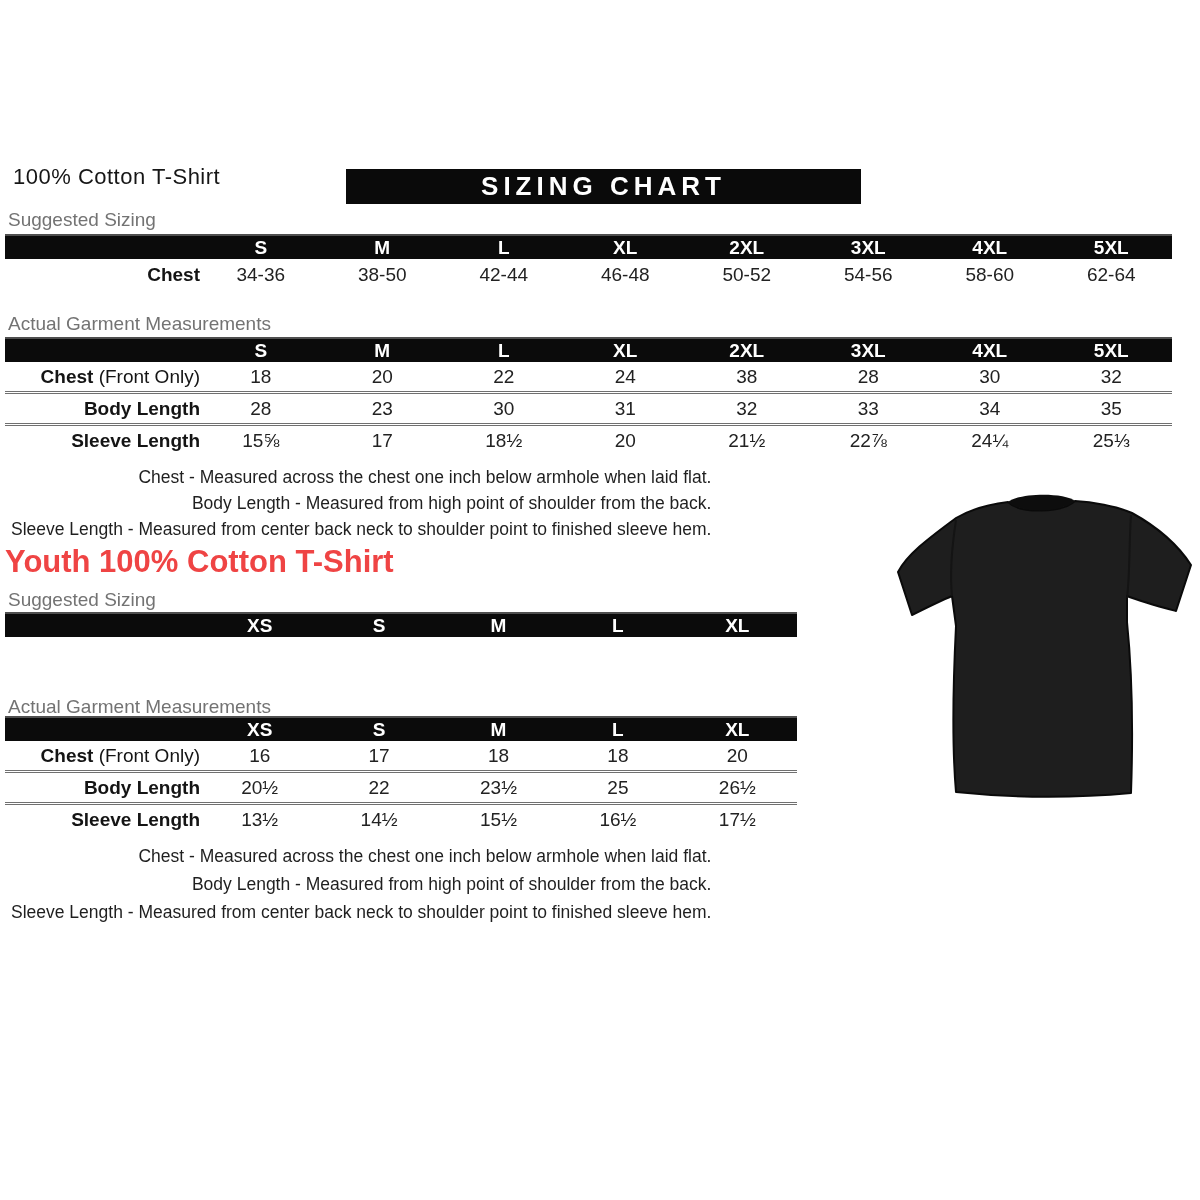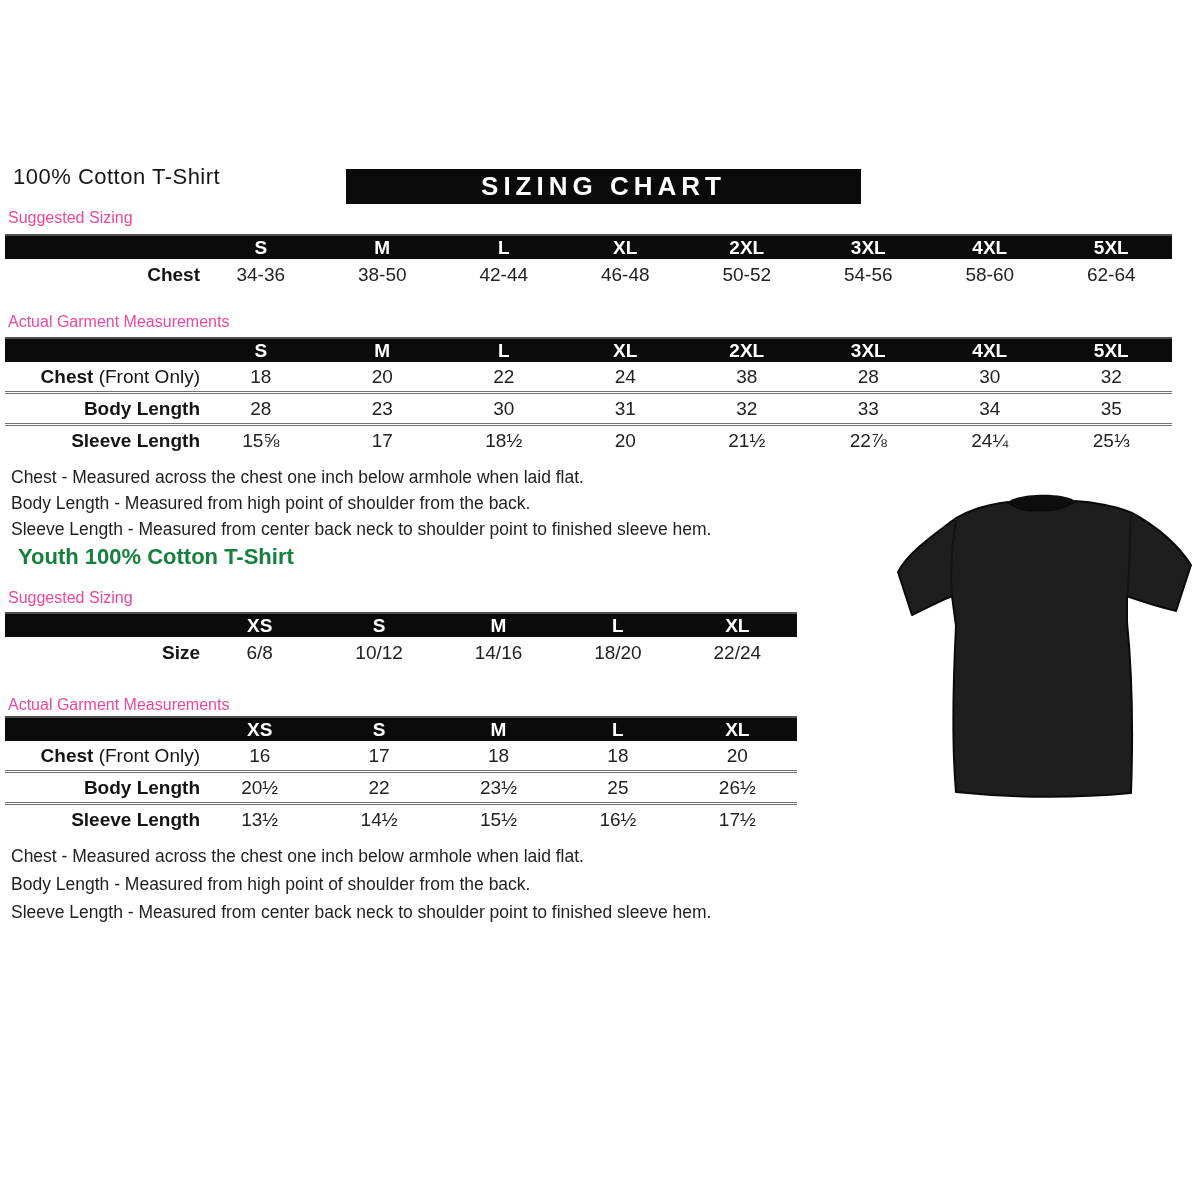--- a/index.html
+++ b/index.html
@@ -7,37 +7,37 @@
     position:relative;width:1200px;height:1200px;background:#ffffff;
     font-family:"Liberation Sans",sans-serif;color:#171717;overflow:hidden;
   }
   .abs{position:absolute;}
   .page-title{left:13px;top:164px;font-size:22px;font-weight:400;letter-spacing:.5px;color:#161616;}
   .banner{
     left:346px;top:169px;width:515px;height:35px;background:#0a0a0a;
     display:flex;align-items:center;justify-content:center;
     color:#fff;font-size:26px;font-weight:700;letter-spacing:5px;
   }
-  .section-label{font-size:16px;color:#ec4899;}
-  .youth-title{left:18px;top:544px;font-size:22px;font-weight:700;color:#15803d;}
+  .section-label{font-size:19px;color:#737373;}
+  .youth-title{left:5px;top:544px;font-size:31px;font-weight:700;color:#ef4444;}
 
   .sizing-table{border-top:2px solid #4f4f4f;}
   .t-head{
     display:flex;align-items:center;height:23px;background:#0b0b0b;
     color:#ffffff;font-weight:700;font-size:19px;
   }
   .t-row{display:flex;align-items:center;height:29px;font-size:19px;color:#222;}
   .row-tall .t-row{height:31px;}
   .t-row + .t-row{border-top:3px double #707070;}
   .t-lab{width:195px;padding-left:9px;box-sizing:border-box;text-align:right;font-weight:700;color:#141414;}
   .t-lab .sfx{font-weight:400;}
   .t-col{flex:1;text-align:center;}
 
   .notes{font-size:17.5px;color:#1f1f1f;}
-  .notes .note-line{height:26px;line-height:26px;}
+  .notes .note-line{height:26px;line-height:26px;text-align:right;}
   .notes.loose .note-line{height:28px;line-height:28px;}
 </style>
 </head>
 <body>
 
 <div id="canvas">
 
   <div class="abs page-title">100% Cotton T-Shirt</div>
 
   <div class="abs banner">
@@ -128,28 +128,20 @@
 
   <div class="abs section-label" style="left:8px;top:589px;">Suggested Sizing</div>
   <div class="abs sizing-table row-tall" style="left:5px;top:612px;width:792px;" id="youth-suggested">
       <div class="t-head">
         <div class="t-lab"></div>
         <div class="t-col">XS</div>
         <div class="t-col">S</div>
         <div class="t-col">M</div>
         <div class="t-col">L</div>
         <div class="t-col">XL</div>
-      </div>
-      <div class="t-row">
-        <div class="t-lab"><span>Size</span><span class="sfx"></span></div>
-        <div class="t-col">6/8</div>
-        <div class="t-col">10/12</div>
-        <div class="t-col">14/16</div>
-        <div class="t-col">18/20</div>
-        <div class="t-col">22/24</div>
       </div>
     </div>
 
   <div class="abs section-label" style="left:8px;top:696px;">Actual Garment Measurements</div>
   <div class="abs sizing-table" style="left:5px;top:716px;width:792px;" id="youth-actual">
       <div class="t-head">
         <div class="t-lab"></div>
         <div class="t-col">XS</div>
         <div class="t-col">S</div>
         <div class="t-col">M</div>

